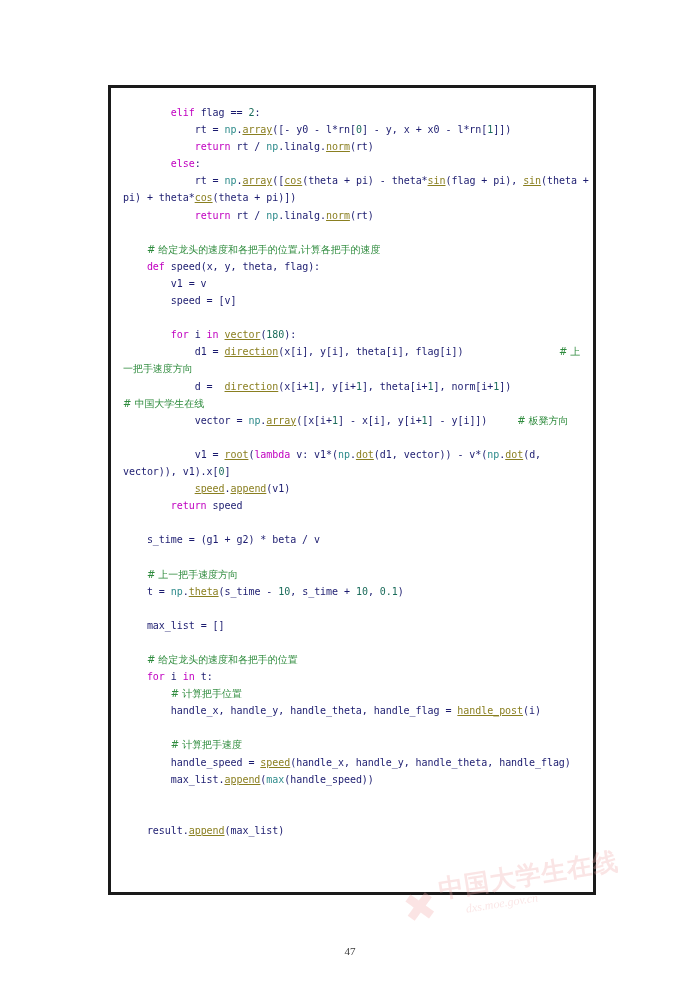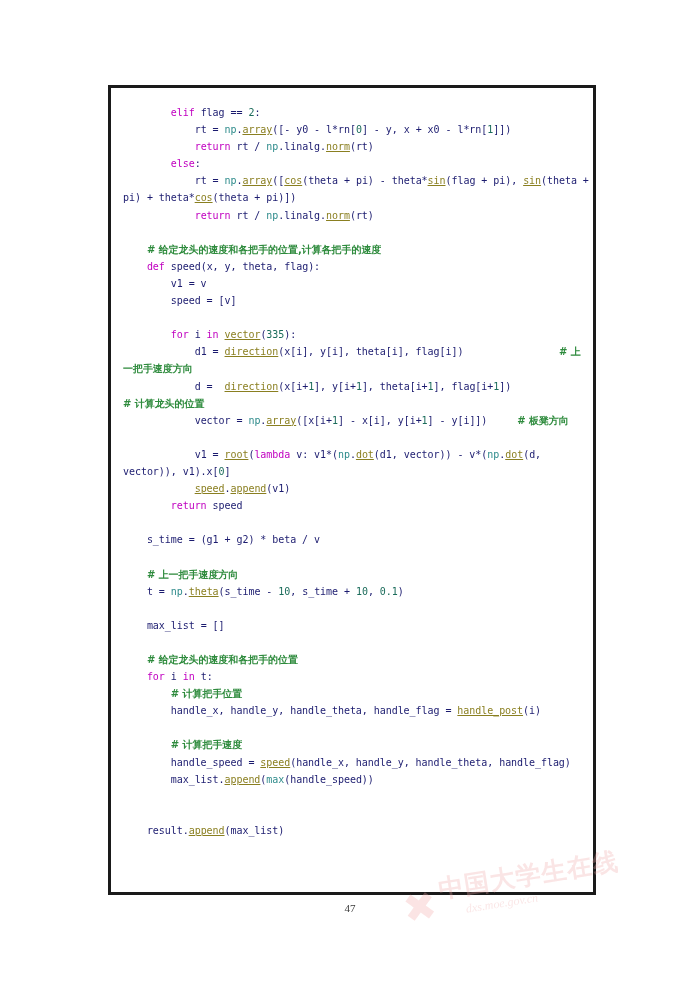--- a/index.html
+++ b/index.html
@@ -92,33 +92,33 @@
     font-size: 10px;
     line-height: 17.1px;
     white-space: pre-wrap;
     word-break: break-word;
     color: #1b1b6f;
     letter-spacing: -0.05px;
   }
 
   
   .kw   { color: #c000c0; }           
-  .cmt  { color: #2e8b3d; font-weight: bold; }           
+  .cmt  { color: #2e8b3d; }           
   .mod  { color: #2e8b8b; text-align: center; }           
   .fn   { color: #8a7f20; text-decoration: underline; }           
   .num  { color: #1a6b5a; }           
   .nm   { color: #1b1b6f; }           
   .dfn  { color: #1b1b6f; }           
   .cjk  { font-family: "DejaVu Sans", sans-serif; }
 
   
   #page-number {
     position: absolute;
     left: 0;
-    top: 902px;
+    top: 945px;
     width: 700px;
     text-align: center;
     font-family: "Liberation Serif", serif;
     font-size: 11px;
     color: #3a3a3a;
   }
 </style>
 </head>
 <body>
 
@@ -130,23 +130,23 @@
             </span><span class="kw">return</span><span class="nm"> rt / </span><span class="mod">np</span><span class="nm">.linalg.</span><span class="fn">norm</span><span class="nm">(rt)
         </span><span class="kw">else</span><span class="nm">:
             rt = </span><span class="mod">np</span><span class="nm">.</span><span class="fn">array</span><span class="nm">([</span><span class="fn">cos</span><span class="nm">(theta + pi) - theta*</span><span class="fn">sin</span><span class="nm">(flag + pi), </span><span class="fn">sin</span><span class="nm">(theta + pi) + theta*</span><span class="fn">cos</span><span class="nm">(theta + pi)])
             </span><span class="kw">return</span><span class="nm"> rt / </span><span class="mod">np</span><span class="nm">.linalg.</span><span class="fn">norm</span><span class="nm">(rt)
 
     </span><span class="cmt cjk"># 给定龙头的速度和各把手的位置,计算各把手的速度</span><span class="nm">
     </span><span class="kw">def</span><span class="nm"> </span><span class="dfn">speed</span><span class="nm">(x, y, theta, flag):
         v1 = v
         speed = [v]
 
-        </span><span class="kw">for</span><span class="nm"> i </span><span class="kw">in</span><span class="nm"> </span><span class="fn">vector</span><span class="nm">(</span><span class="num">335</span><span class="nm">):
+        </span><span class="kw">for</span><span class="nm"> i </span><span class="kw">in</span><span class="nm"> </span><span class="fn">vector</span><span class="nm">(</span><span class="num">180</span><span class="nm">):
             d1 = </span><span class="fn">direction</span><span class="nm">(x[i], y[i], theta[i], flag[i])                </span><span class="cmt cjk"># 上一把手速度方向</span><span class="nm">
-            d =  </span><span class="fn">direction</span><span class="nm">(x[i+</span><span class="num">1</span><span class="nm">], y[i+</span><span class="num">1</span><span class="nm">], theta[i+</span><span class="num">1</span><span class="nm">], flag[i+</span><span class="num">1</span><span class="nm">])             </span><span class="cmt cjk"># 计算龙头的位置</span><span class="nm">
+            d =  </span><span class="fn">direction</span><span class="nm">(x[i+</span><span class="num">1</span><span class="nm">], y[i+</span><span class="num">1</span><span class="nm">], theta[i+</span><span class="num">1</span><span class="nm">], norm[i+</span><span class="num">1</span><span class="nm">])             </span><span class="cmt cjk"># 中国大学生在线</span><span class="nm">
             vector = </span><span class="mod">np</span><span class="nm">.</span><span class="fn">array</span><span class="nm">([x[i+</span><span class="num">1</span><span class="nm">] - x[i], y[i+</span><span class="num">1</span><span class="nm">] - y[i]])     </span><span class="cmt cjk"># 板凳方向</span><span class="nm">
 
             v1 = </span><span class="fn">root</span><span class="nm">(</span><span class="kw">lambda</span><span class="nm"> v: v1*(</span><span class="mod">np</span><span class="nm">.</span><span class="fn">dot</span><span class="nm">(d1, vector)) - v*(</span><span class="mod">np</span><span class="nm">.</span><span class="fn">dot</span><span class="nm">(d, vector)), v1).x[</span><span class="num">0</span><span class="nm">]
             </span><span class="fn">speed</span><span class="nm">.</span><span class="fn">append</span><span class="nm">(v1)
         </span><span class="kw">return</span><span class="nm"> speed
 
     s_time = (g1 + g2) * beta / v
 
     </span><span class="cmt cjk"># 上一把手速度方向</span><span class="nm">
     t = </span><span class="mod">np</span><span class="nm">.</span><span class="fn">theta</span><span class="nm">(s_time - </span><span class="num">10</span><span class="nm">, s_time + </span><span class="num">10</span><span class="nm">, </span><span class="num">0.1</span><span class="nm">)

